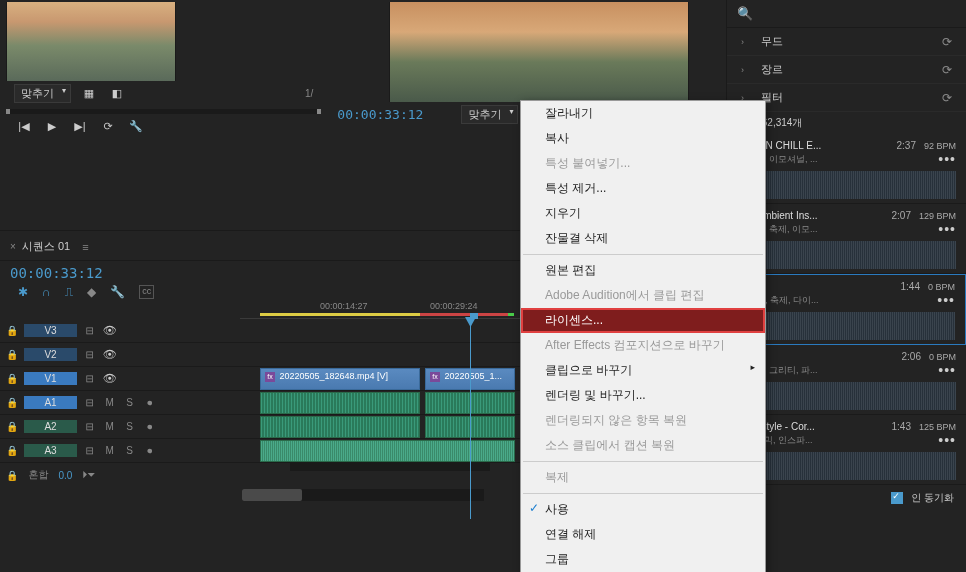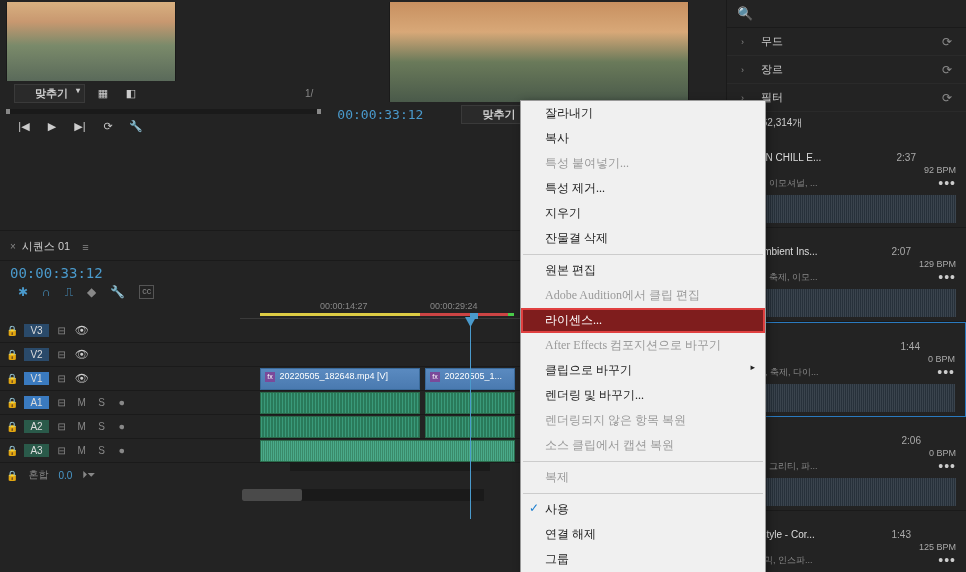--- a/index.html
+++ b/index.html
@@ -7,21 +7,21 @@
 
 
 .top-area { display: flex; height: 140px; gap: 8px; padding: 2px 6px; }
 .preview-panel { flex: 1; display: flex; flex-direction: column; }
 .preview-image { height: 100px; background: linear-gradient(to bottom, #c89060 0%, #d8a878 30%, #6a7a5a 60%, #4a5a4a 100%); position: relative; border-right: 1px solid #1a1a1a; border-left: 1px solid #1a1a1a; }
 .preview-image.left { background: linear-gradient(to bottom, #d8b080 0%, #c89870 25%, #7a8a6a 55%, #5a6a5a 100%); width: 170px; }
 .preview-image.right { width: 300px; margin-left: 60px; }
 
 .controls-row { display: flex; align-items: center; gap: 8px; padding: 4px 8px; height: 24px; }
 .timecode { color: #4a9acc; font-family: monospace; font-size: 13px; }
-.dropdown { background: #2a2a2a; border: 1px solid #3a3a3a; color: #ccc; padding: 1px 16px 1px 20px; font-size: 11px; position: relative; font-weight: bold; }
+.dropdown { background: #2a2a2a; border: 1px solid #3a3a3a; color: #ccc; padding: 1px 16px 1px 6px; font-size: 11px; position: relative; }
 .dropdown::after { content: "▾"; position: absolute; right: 4px; font-size: 8px; }
 .page-counter { color: #888; font-size: 10px; margin-left: auto; }
 
 .transport { display: flex; gap: 8px; padding: 4px 8px; justify-content: center; }
 .transport-left { justify-content: flex-start; }
 .transport-right { justify-content: center; margin-left: 40px; }
 .icon-btn { width: 20px; height: 16px; display: flex; align-items: center; justify-content: center; color: #ccc; font-size: 11px; }
 
 
 .right-sidebar { position: absolute; right: 0; top: 0; width: 240px; height: 100%; background: #232323; border-left: 1px solid #1a1a1a; }
@@ -32,21 +32,21 @@
 .filter-chevron { color: #888; font-size: 9px; width: 10px; }
 .refresh-icon { color: #888; font-size: 12px; }
 
 .results-count { text-align: left; padding: 4px 12px; font-size: 10px; color: #ccc; }
 
 .asset-item { padding: 6px 10px 4px 10px; border-bottom: 1px solid #1a1a1a; position: relative; }
 .asset-item.selected { border: 1px solid #2a7abf; }
 .asset-title-row { display: flex; justify-content: space-between; align-items: center; }
 .asset-title { font-size: 10px; color: #ddd; white-space: nowrap; overflow: hidden; text-overflow: ellipsis; max-width: 115px; }
 .asset-duration { font-size: 10px; color: #aaa; }
-.asset-bpm { font-size: 9px; color: #aaa; margin-top: 25px; }
+.asset-bpm { font-size: 9px; color: #aaa; }
 .asset-tags { font-size: 9px; color: #888; white-space: nowrap; overflow: hidden; text-overflow: ellipsis; }
 .asset-more { color: #ccc; font-size: 14px; letter-spacing: 1px; }
 .asset-waveform { height: 28px; margin-top: 4px; background: repeating-linear-gradient(to right, #4a5a6a 0, #4a5a6a 1px, #2a3a4a 1px, #2a3a4a 2px); opacity: 0.6; }
 .asset-sync-row { padding: 6px 12px; display: flex; align-items: center; gap: 8px; justify-content: flex-end; font-size: 10px; color: #ccc; }
 .checkbox { width: 12px; height: 12px; background: #4a9acc; display: inline-block; position: relative; }
 .checkbox::after { content: "✓"; color: #fff; font-size: 9px; position: absolute; left: 1px; top: -1px; }
 
 
 .timeline-area { position: absolute; left: 0; top: 230px; right: 240px; bottom: 0; background: #232323; border-top: 1px solid #1a1a1a; padding-top: 2px; }
 .left-tools { position: absolute; left: 4px; top: 250px; width: 32px; }
@@ -71,39 +71,39 @@
 .ruler-green { background: #4acc4a; }
 .playhead { position: absolute; top: 0; bottom: 0; width: 1px; background: #4a9acc; left: 470px; z-index: 10; }
 .playhead::before { content: ""; position: absolute; top: -2px; left: -5px; width: 11px; height: 10px; background: #4a9acc; clip-path: polygon(0 0, 100% 0, 50% 100%); }
 
 .tracks { display: flex; }
 .track-headers { width: 240px; }
 .track-content { flex: 1; position: relative; }
 
 .track-row { display: flex; align-items: center; height: 24px; border-bottom: 1px solid #1a1a1a; padding: 0 6px; gap: 6px; font-size: 10px; }
 .track-lock { color: #888; font-size: 10px; }
-.track-label { background: #2a4a6a; color: #ddd; padding: 1px 6px; font-size: 10px; min-width: 22px; text-align: right; }
+.track-label { background: #2a4a6a; color: #ddd; padding: 1px 20px; font-size: 10px; min-width: 22px; text-align: right; }
 .track-label.audio { background: #2a5a4a; }
 .track-label.active { background: #3a7abf; }
 .track-toggle { color: #888; font-size: 10px; width: 14px; text-align: center; }
 .track-eye { color: #ccc; font-size: 11px; }
 
 .mix-row { display: flex; align-items: center; height: 24px; padding: 0 6px; gap: 10px; font-size: 10px; color: #888; }
 .mix-value { color: #4a9acc; }
 .mix-meter { margin-left: 50px; width: 200px; height: 8px; background: #1a1a1a; position: relative; }
 .mix-scroll { height: 12px; background: #1a1a1a; margin: 2px 242px 2px 242px; position: relative; }
 .mix-scroll-handle { position: absolute; left: 0; width: 60px; height: 100%; background: #4a4a4a; border-radius: 2px; }
 
 .clip { position: absolute; height: 22px; border: 1px solid #3a6a9a; background: linear-gradient(#5a8ac0, #4a7ab0); font-size: 9px; color: #fff; padding: 2px 4px; overflow: hidden; white-space: nowrap; }
 .clip.audio { background: repeating-linear-gradient(to right, #3a9a7a 0, #3a9a7a 1px, #2a7a5a 1px, #2a7a5a 3px); border-color: #2a6a4a; }
 .clip-fx { display: inline-block; width: 10px; height: 10px; background: #7a4a9a; margin-right: 2px; vertical-align: middle; font-size: 7px; text-align: center; line-height: 10px; }
 
 
 .context-menu { position: absolute; left: 520px; top: 100px; width: 246px; background: #f0f0f0; border: 1px solid #999; box-shadow: 2px 2px 8px rgba(0,0,0,0.4); color: #222; font-size: 12px; z-index: 100; }
-.menu-item { padding: 4px 24px; position: relative; font-family: Liberation Serif, serif; }
+.menu-item { padding: 4px 24px; position: relative; }
 .menu-item.disabled { color: #999; }
 .menu-item.highlighted { background: #7f1d1d; color: #fff; border: 2px solid #e04040; padding: 2px 22px; }
 .menu-item.has-submenu::after { content: "▸"; position: absolute; right: 10px; font-size: 9px; }
 .menu-item.checked::before { content: "✓"; position: absolute; left: 8px; color: #2080d0; }
 .menu-sep { height: 1px; background: #ccc; margin: 3px 2px; }
 
 
 .preview-ruler { height: 6px; background: #1a1a1a; position: relative; margin-top: 4px; }
 .preview-ruler-in { position: absolute; left: 0; width: 4px; height: 100%; background: #888; }
 .preview-ruler-out { position: absolute; right: 0; width: 4px; height: 100%; background: #888; }

